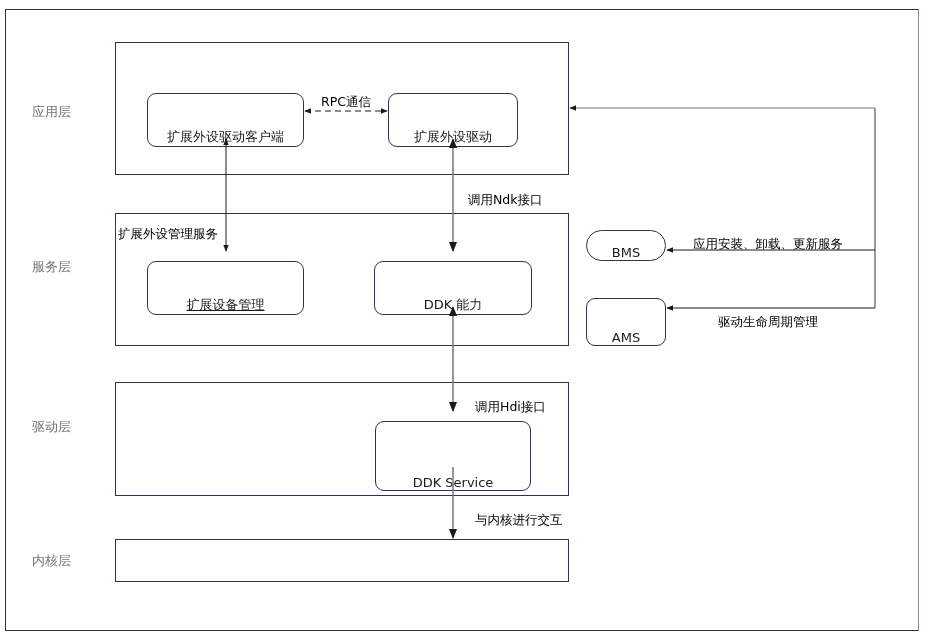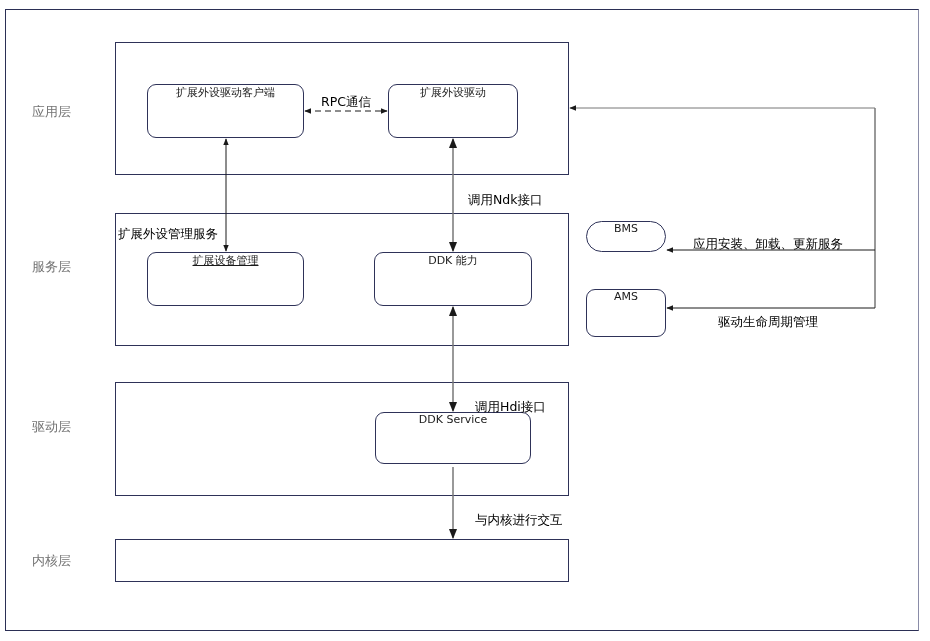--- a/index.html
+++ b/index.html
@@ -30,24 +30,25 @@
       box-sizing: border-box;
       background: #fff;
     }
     .node {
       position: absolute;
       border: 1.3px solid #2e3258;
       border-radius: 9px;
       box-sizing: border-box;
       background: #fff;
       display: flex;
-      align-items: flex-start;
+      align-items: flex-end;
       justify-content: center;
-      font-size: 11px;
+      font-size: 13px;
       color: #1a1a1a;
+      margin-top: 9px;
     }
     .layer-label {
       position: absolute;
       font-size: 13px;
       color: #737373;
     }
     .edge-label {
       position: absolute;
       font-size: 12.5px;
       color: #000000;
@@ -83,21 +84,21 @@
 </div>
 <div class="node" style="left:388px; top:84px; width:130px; height:54px;">
   <span>扩展外设驱动</span>
 </div>
 <div class="node" style="left:147px; top:252px; width:157px; height:54px;text-decoration:underline;">
   <span>扩展设备管理</span>
 </div>
 <div class="node" style="left:374px; top:252px; width:158px; height:54px;">
   <span>DDK 能力</span>
 </div>
-<div class="node" style="left:375px; top:412px; width:156px; height:52px;">
+<div class="node" style="left:375px; top:412px; width:156px; height:70px;">
   <span>DDK Service</span>
 </div>
 <div class="node" style="left:586px; top:221px; width:80px; height:31px;border-radius:18px;">
   <span>BMS</span>
 </div>
 <div class="node" style="left:586px; top:289px; width:80px; height:48px;">
   <span>AMS</span>
 </div>
 
 <svg class="edges">

